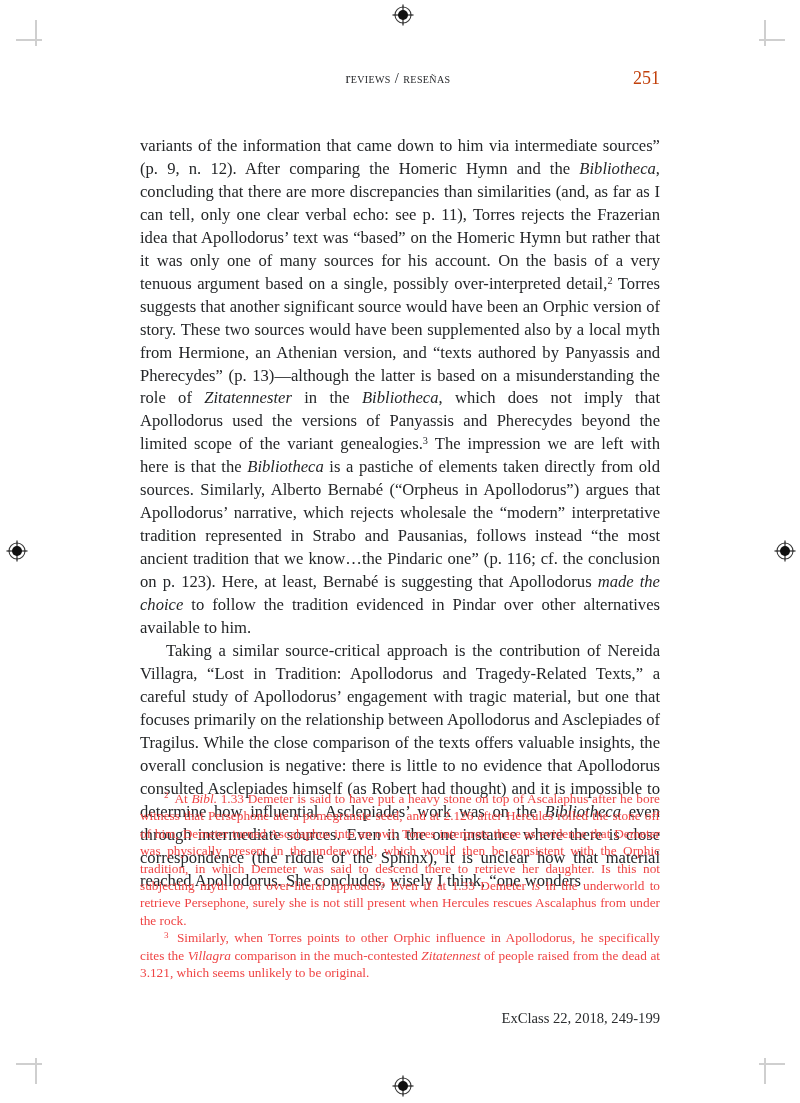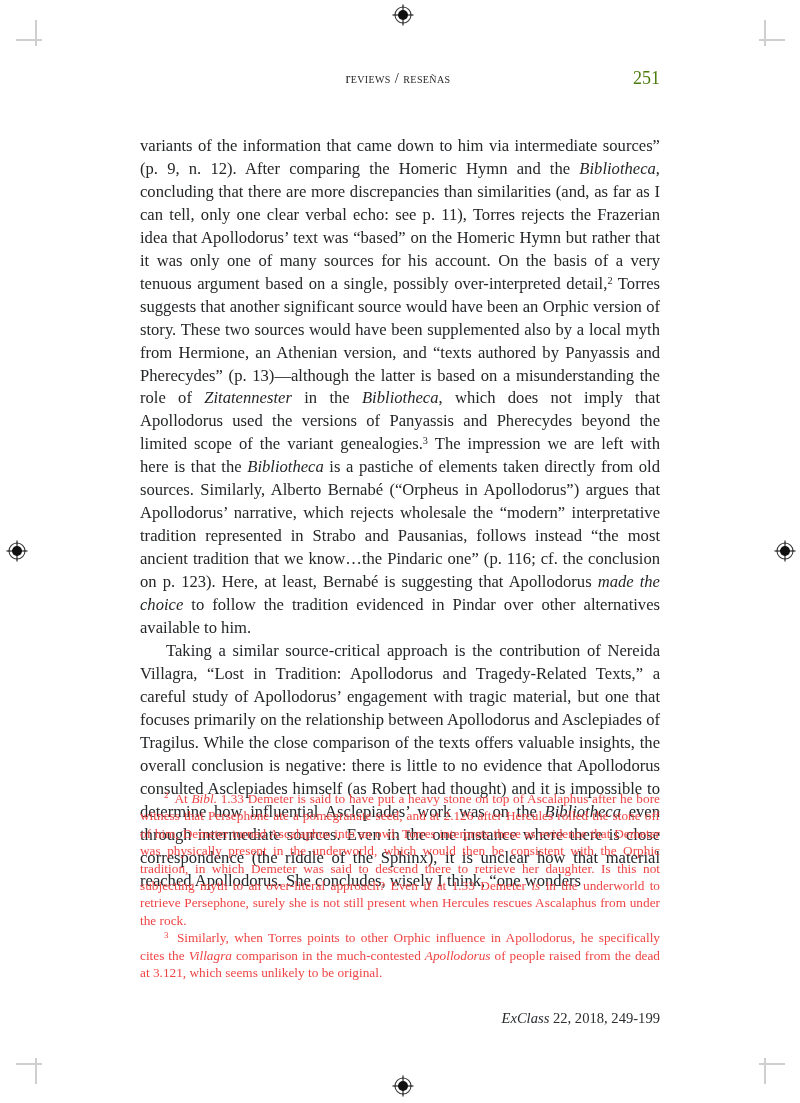--- a/index.html
+++ b/index.html
@@ -51,21 +51,21 @@
     color: #26282b;
     font-variant: small-caps;
     text-transform: lowercase;
   }
   .rh-title::first-letter { font-variant: normal; }
   .rh-folio {
     position: absolute;
     right: 0;
     top: -2px;
     font-size: 18px;
-    color: #4d7c0f;
+    color: #c2410c;
   }
 
   
   .textblock {
     position: absolute;
     left: 140px;
     top: 135px;
     width: 520px;
   }
   .para {
@@ -111,21 +111,21 @@
 
   
   .colophon {
     position: absolute;
     right: 140px;
     top: 1010px;
     font-size: 14.6px;
     color: #2a2c2e;
     white-space: nowrap;
   }
-  .colophon .jrnl { font-style: italic; }
+  .colophon .jrnl { }
 </style>
 </head>
 <body>
 
 <div id="page">
 
   <div id="marks-layer">
       <div class="crop-mark crop-v" style="left: 35px; top: 20px; background: rgb(207, 207, 207);"></div>
       <div class="crop-mark crop-h" style="left: 16px; top: 39px; background: rgb(207, 207, 207);"></div>
       <div class="crop-mark crop-v" style="left: 764px; top: 20px; background: rgb(207, 207, 207);"></div>
@@ -165,20 +165,20 @@
     <div class="rh-folio">251</div>
   </div>
 
   <div class="textblock">
     <p class="para" id="para-slot-0"><span>variants of the information that came down to him via intermediate sources” (p. 9, n. 12). After comparing the Homeric Hymn and the </span><i>Bibliotheca</i><span>, concluding that there are more discrepancies than similarities (and, as far as I can tell, only one clear verbal echo: see p. 11), Torres rejects the Frazerian idea that Apollodorus’ text was “based” on the Homeric Hymn but rather that it was only one of many sources for his account. On the basis of a very tenuous argument based on a single, possibly over-interpreted detail,</span><sup>2</sup><span> Torres suggests that another significant source would have been an Orphic version of story. These two sources would have been supplemented also by a local myth from Hermione, an Athenian version, and “texts authored by Panyassis and Pherecydes” (p. 13)—although the latter is based on a misunderstanding the role of </span><i>Zitatennester</i><span> in the </span><i>Bibliotheca</i><span>, which does not imply that Apollodorus used the versions of Panyassis and Pherecydes beyond the limited scope of the variant genealogies.</span><sup>3</sup><span> The impression we are left with here is that the </span><i>Bibliotheca</i><span> is a pastiche of elements taken directly from old sources. Similarly, Alberto Bernabé (“Orpheus in Apollodorus”) argues that Apollodorus’ narrative, which rejects wholesale the “modern” interpretative tradition represented in Strabo and Pausanias, follows instead “the most ancient tradition that we know…the Pindaric one” (p. 116; cf. the conclusion on p. 123). Here, at least, Bernabé is suggesting that Apollodorus </span><i>made the choice</i><span> to follow the tradition evidenced in Pindar over other alternatives available to him.</span></p>
     <p class="para" id="para-slot-1"><span>Taking a similar source-critical approach is the contribution of Nereida Villagra, “Lost in Tradition: Apollodorus and Tragedy-Related Texts,” a careful study of Apollodorus’ engagement with tragic material, but one that focuses primarily on the relationship between Apollodorus and Asclepiades of Tragilus. While the close comparison of the texts offers valuable insights, the overall conclusion is negative: there is little to no evidence that Apollodorus consulted Asclepiades himself (as Robert had thought) and it is impossible to determine how influential Asclepiades’ work was on the </span><i>Bibliotheca</i><span> even through intermediate sources. Even in the one instance where there is close correspondence (the riddle of the Sphinx), it is unclear how that material reached Apollodorus. She concludes, wisely I think, “one wonders</span></p>
   </div>
 
   <div class="footnotes">
     <p class="fn" id="fn-slot-0"><sup class="fn-mark">2</sup><span> At </span><i>Bibl.</i><span> 1.33 Demeter is said to have put a heavy stone on top of Ascalaphus after he bore witness that Persephone ate a pomegranate seed, and at 2.126 after Hercules rolled the stone off of him, Demeter turned Ascalaphus into an owl. Torres interprets these as evidence that Demeter was physically present in the underworld, which would then be consistent with the Orphic tradition, in which Demeter was said to descend there to retrieve her daughter. Is this not subjecting myth to an over-literal approach? Even if at 1.33 Demeter </span><i>is</i><span> in the underworld to retrieve Persephone, surely she is not still present when Hercules rescues Ascalaphus from under the rock.</span></p>
-    <p class="fn" id="fn-slot-1"><sup class="fn-mark">3</sup><span> Similarly, when Torres points to other Orphic influence in Apollodorus, he specifically cites the </span><i>Villagra</i><span> comparison in the much-contested </span><i>Apollodorus</i><span> of people raised from the dead at 3.121, which seems unlikely to be original.</span></p>
+    <p class="fn" id="fn-slot-1"><sup class="fn-mark">3</sup><span> Similarly, when Torres points to other Orphic influence in Apollodorus, he specifically cites the </span><i>Villagra</i><span> comparison in the much-contested </span><i>Zitatennest</i><span> of people raised from the dead at 3.121, which seems unlikely to be original.</span></p>
   </div>
 
   <div class="colophon">
     <span class="jrnl">ExClass</span><span> 22, 2018, 249-199</span>
   </div>
 
 </div>
 
 </body></html>

